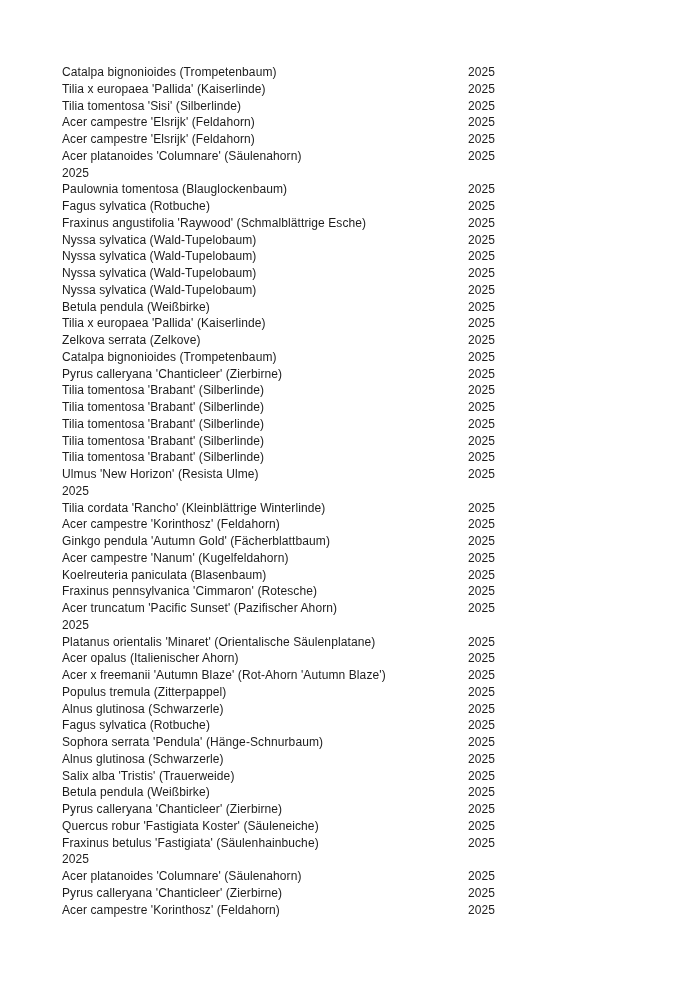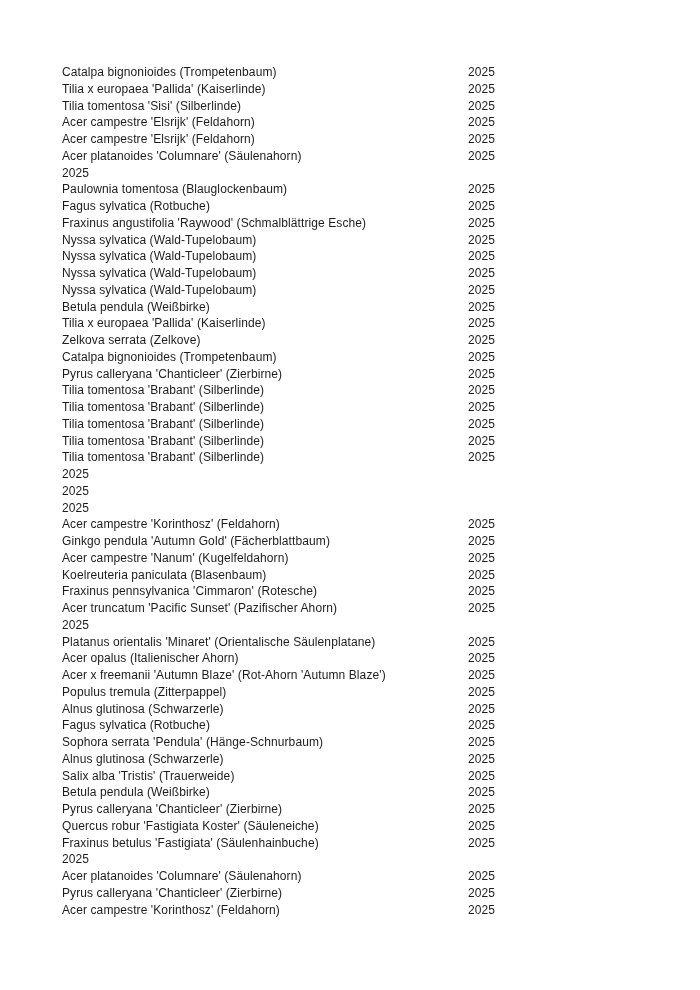--- a/index.html
+++ b/index.html
@@ -158,28 +158,30 @@
     <span class="name">Tilia tomentosa 'Brabant' (Silberlinde)</span>
     <span class="year">2025</span>
   </div>
 
   <div class="row">
     <span class="name">Tilia tomentosa 'Brabant' (Silberlinde)</span>
     <span class="year">2025</span>
   </div>
 
   <div class="row">
-    <span class="year">2025</span>
-  </div>
-
-  <div class="row">
-    <span class="year">2025</span>
-  </div>
-
-  <div class="row">
+    <span class="name">Ulmus 'New Horizon' (Resista Ulme)</span>
+    <span class="year">2025</span>
+  </div>
+
+  <div class="row">
+    <span class="year">2025</span>
+  </div>
+
+  <div class="row">
+    <span class="name">Tilia cordata 'Rancho' (Kleinblättrige Winterlinde)</span>
     <span class="year">2025</span>
   </div>
 
   <div class="row">
     <span class="name">Acer campestre 'Korinthosz' (Feldahorn)</span>
     <span class="year">2025</span>
   </div>
 
   <div class="row">
     <span class="name">Ginkgo pendula 'Autumn Gold' (Fächerblattbaum)</span>

